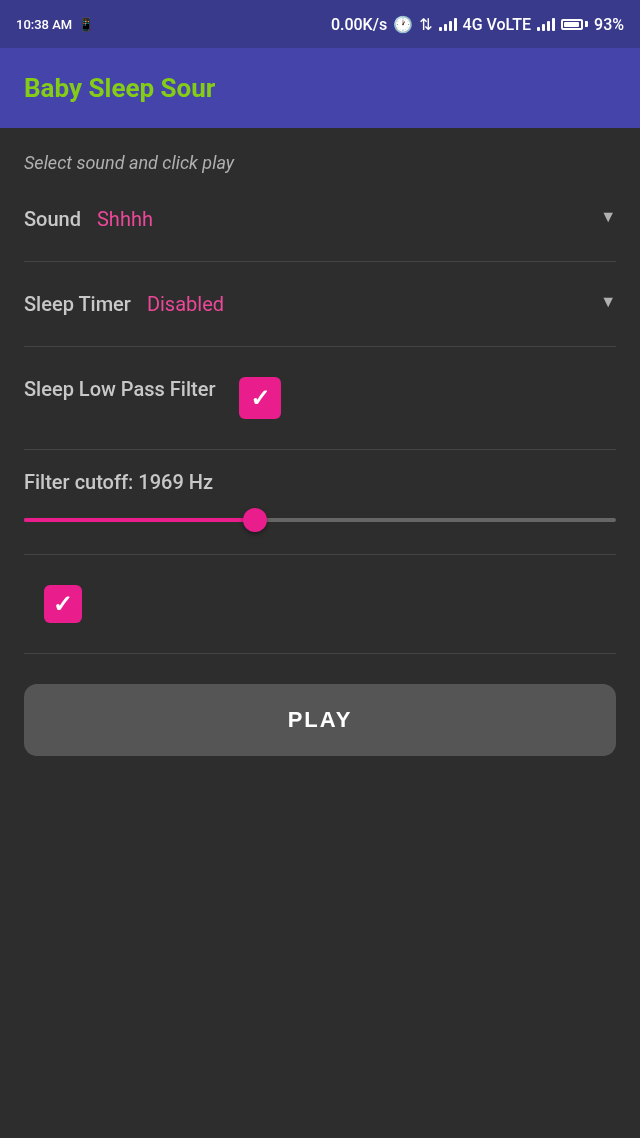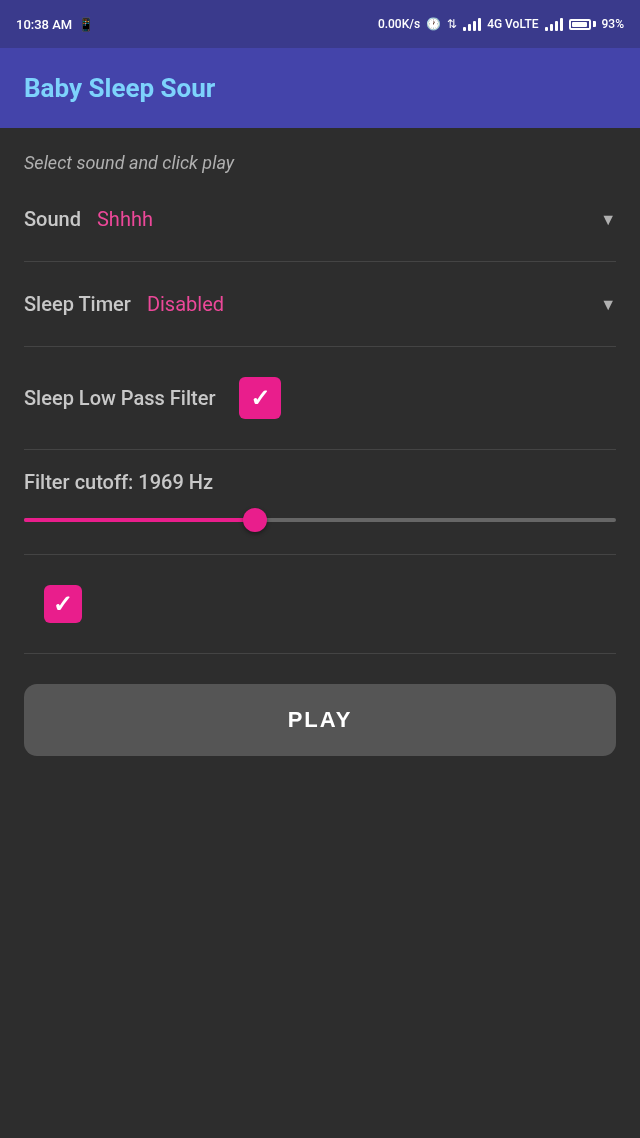--- a/index.html
+++ b/index.html
@@ -19,21 +19,21 @@
       background: #3a3a8c;
       display: flex;
       align-items: center;
       justify-content: space-between;
       padding: 0 16px;
       color: white;
       font-size: 13px;
       font-weight: 500;
     }
     .status-left { display: flex; align-items: center; gap: 6px; }
-    .status-right { display: flex; gap: 6px; font-size: 12px; margin-left: 40px; }
+    .status-right { display: flex; align-items: center; gap: 6px; font-size: 16px; margin-left: 40px; }
     .signal-bars { display: flex; align-items: flex-end; gap: 2px; }
     .signal-bar { background: white; width: 3px; border-radius: 1px; }
     .battery-icon {
       display: flex; align-items: center; gap: 2px;
     }
     .battery-body {
       width: 22px; height: 11px; border: 2px solid white; border-radius: 2px; position: relative;
     }
     .battery-fill {
       position: absolute; top: 1px; left: 1px; bottom: 1px;
@@ -47,21 +47,21 @@
     .app-bar {
       width: 100%;
       height: 80px;
       background: #4444aa;
       display: flex;
       align-items: center;
       padding: 0 24px;
       position: relative;
     }
     .app-title {
-      color: #7dd3fc;
+      color: #84cc16;
       font-size: 26px;
       font-weight: bold;
     }
 
     
     .about-dropdown {
       position: absolute;
       top: 0;
       right: 0;
       width: 350px;
@@ -88,21 +88,20 @@
     .instruction-text {
       color: #b0b0b0;
       font-size: 18px;
       margin-bottom: 24px;
       font-style: italic;
     }
 
     
     .setting-row {
       display: flex;
-      align-items: center;
       margin-bottom: 20px;
       padding: 10px 0;
     }
     .setting-label {
       color: #c8c8c8;
       font-size: 20px;
       font-weight: 500;
       flex: 0 0 auto;
     }
     .setting-value {

